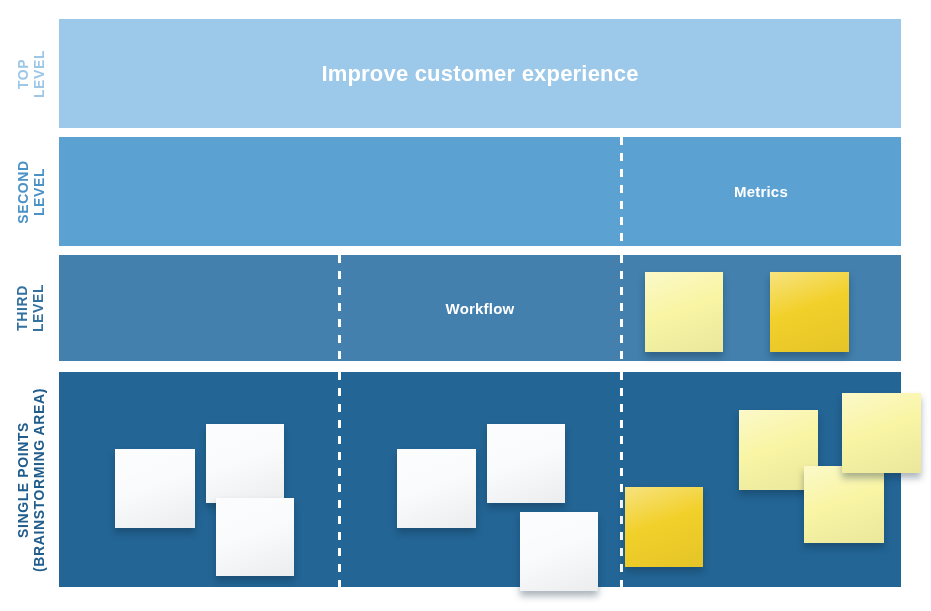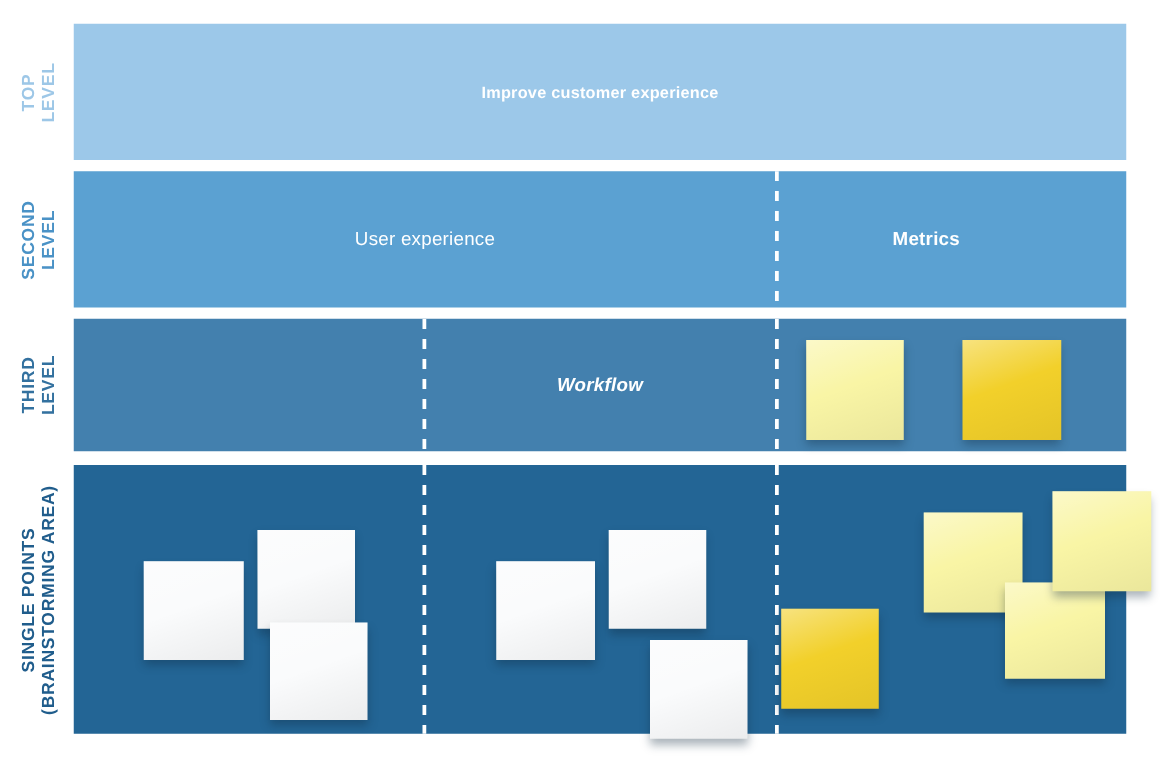--- a/index.html
+++ b/index.html
@@ -10,30 +10,30 @@
 
   
   .band { position:absolute; left:59px; width:842px; }
   .band-top    { top:19px;  height:109px; background:var(--band-top,#9cc8e9); }
   .band-second { top:137px; height:109px; background:var(--band-second,#5ba1d2); }
   .band-third  { top:255px; height:106px; background:var(--band-third,#4380ae); }
   .band-bottom { top:372px; height:215px; background:var(--band-bottom,#236595); }
 
   .band-title {
     position:absolute; inset:0; display:flex; align-items:center; justify-content:center;
-    color:var(--text,#ffffff); font-weight:bold; font-size:13px; letter-spacing:0.2px;text-align:center;
+    color:var(--text,#ffffff); font-weight:bold; font-size:22px; letter-spacing:0.2px;text-align:center;
   }
   .cell {
     position:absolute; top:0; bottom:0; display:flex; align-items:center; justify-content:center;
     color:var(--text,#ffffff); font-size:15px; letter-spacing:0.2px;
   }
   .band-second .cell-a { left:0;     width:562px; }
-  .band-second .cell-b { left:542px; width:280px; font-weight:bold; }
+  .band-second .cell-b { left:562px; width:280px; font-weight:bold; }
   .band-third  .cell-a { left:0;     width:280px; }
-  .band-third  .cell-b { left:280px; width:282px; font-weight:bold;font-style:italic; }
+  .band-third  .cell-b { left:280px; width:282px; font-weight:bold; }
 
   
   .divider {
     position:absolute; top:0; bottom:0; width:3px;
     background:repeating-linear-gradient(to bottom, var(--divider,#ffffff) 0 8px, transparent 8px 16px);
   }
   .divider.at-1 { left:279px; }
   .divider.at-2 { left:561px; }
 
   
@@ -82,21 +82,20 @@
   <div class="side-label label-bottom">
     <span>SINGLE POINTS</span>
     <span>(BRAINSTORMING AREA)</span>
   </div>
 
   <div class="band band-top">
     <div class="band-title">Improve customer experience</div>
   </div>
 
   <div class="band band-second">
-    <div class="cell cell-a">User experience</div>
     <div class="cell cell-b">Metrics</div>
     <div class="divider at-2"></div>
   </div>
 
   <div class="band band-third">
     <div class="cell cell-b">Workflow</div>
     <div class="divider at-1"></div>
     <div class="divider at-2"></div>
   </div>
 

